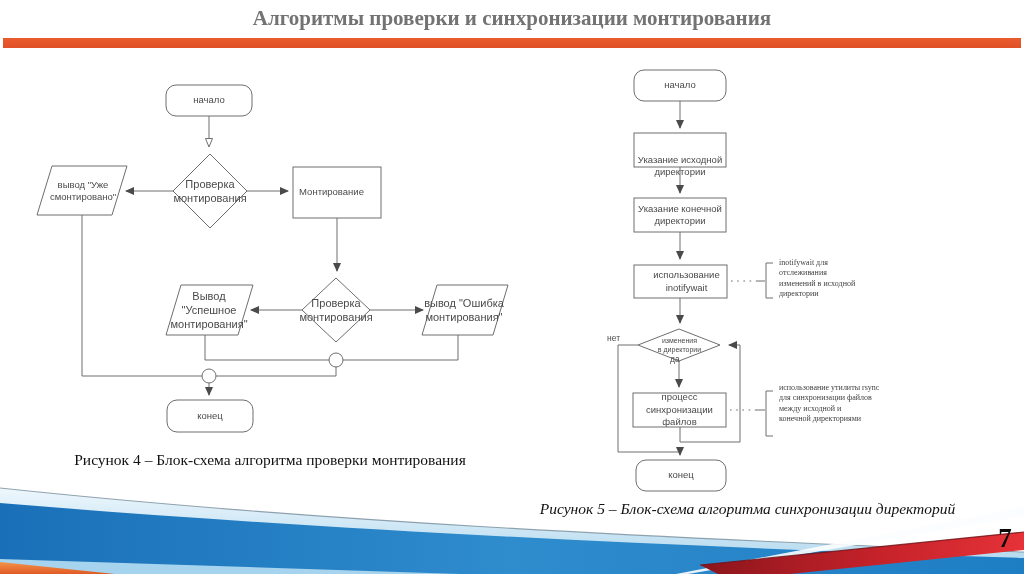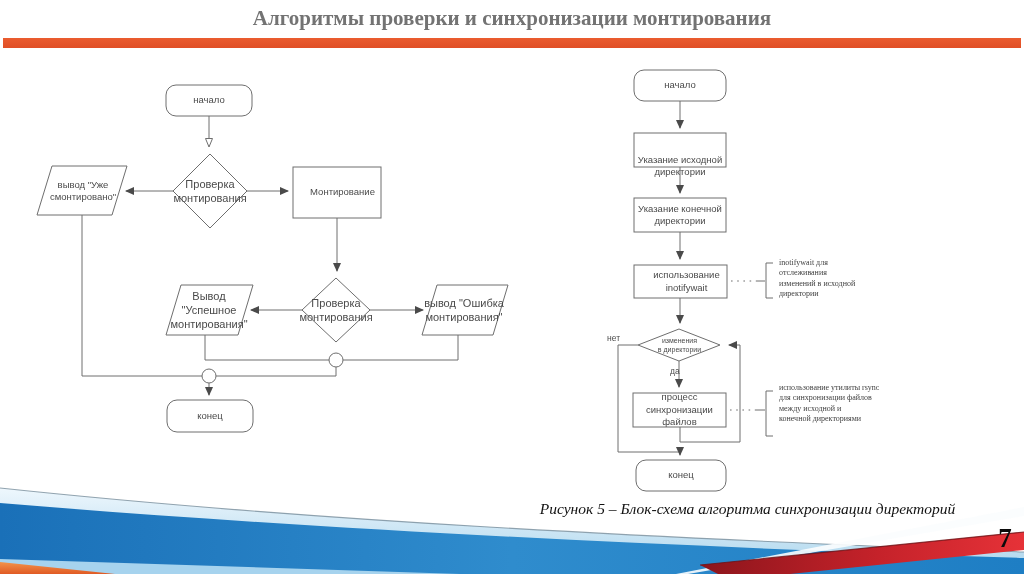--- a/index.html
+++ b/index.html
@@ -92,40 +92,41 @@
       <rect x="633" y="393" width="93" height="34" fill="#ffffff"></rect>
       <rect x="636" y="460" width="90" height="31" rx="10" fill="#ffffff"></rect>
     </g>
   </svg>
 
   <div class="node-label" style="left:166px;top:85px;width:86px;height:31px;">начало</div>
   <div class="node-label small" style="left:173px;top:158px;width:74px;height:66px;">Проверка
 монтирования</div>
   <div class="node-label" style="left:42px;top:168px;width:82px;height:46px;">вывод "Уже
 смонтировано"</div>
-  <div class="node-label" style="left:293px;top:167px;width:75px;height:51px;padding-left:12px;">Монтирование</div>
+  <div class="node-label" style="left:282px;top:167px;width:75px;height:51px;padding-left:12px;">Монтирование</div>
   <div class="node-label small" style="left:301px;top:282px;width:70px;height:56px;">Проверка
 монтирования</div>
   <div class="node-label small" style="left:170px;top:287px;width:78px;height:46px;">Вывод "Успешное
 монтирования"</div>
   <div class="node-label small" style="left:424px;top:287px;width:80px;height:46px;">вывод "Ошибка
 монтирования"</div>
   <div class="node-label" style="left:167px;top:400px;width:86px;height:32px;">конец</div>
+  <div class="caption" style="left:40px;top:451px;width:460px;">Рисунок 4 – Блок-схема алгоритма проверки монтирования</div>
 
   <div class="node-label" style="left:634px;top:70px;width:92px;height:31px;">начало</div>
   <div class="node-label" style="left:634px;top:133px;width:92px;height:34px;margin-top:16px;">Указание исходной
 директории</div>
   <div class="node-label" style="left:634px;top:198px;width:92px;height:34px;">Указание конечной
 директории</div>
   <div class="node-label" style="left:634px;top:265px;width:105px;height:33px;">использование
 inotifywait</div>
   <div class="node-label tiny" style="left:641px;top:331px;width:77px;height:28px;">изменения
 в директории</div>
   <div class="node-label branch" style="left:607px;top:333px;width:26px;height:11px;">нет</div>
-  <div class="node-label branch" style="left:670px;top:366px;width:26px;height:11px;">да</div>
+  <div class="node-label branch" style="left:670px;top:354px;width:26px;height:11px;">да</div>
   <div class="node-label" style="left:633px;top:393px;width:93px;height:34px;">процесс
 синхронизации
 файлов</div>
   <div class="node-label" style="left:636px;top:460px;width:90px;height:31px;">конец</div>
   <div class="ann" style="left:779px;top:258px;width:120px;">inotifywait для
 отслеживания
 изменений в исходной
 директории</div>
   <div class="ann" style="left:779px;top:383px;width:145px;">использование утилиты rsync
 для синхронизации файлов

